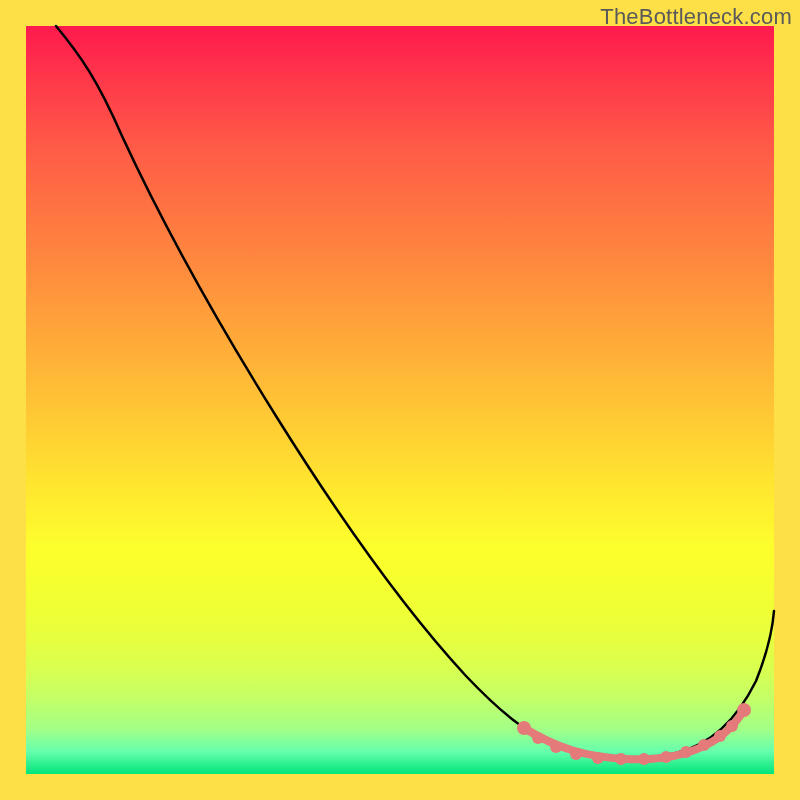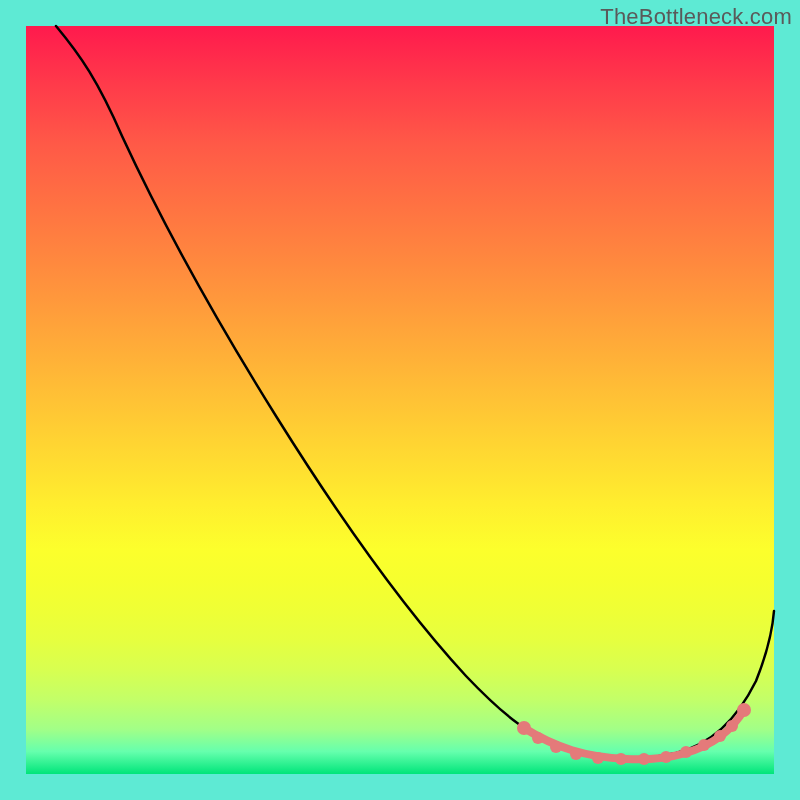--- a/index.html
+++ b/index.html
@@ -8,21 +8,21 @@
     width: 800px;
     height: 800px;
     background: #000;
     overflow: hidden;
     font-family: Arial, Helvetica, sans-serif;
   }
   .frame {
     position: relative;
     width: 800px;
     height: 800px;
-    background: #5eead4;
+    background: #fde047;
   }
   .plot-area {
     position: absolute;
     left: 26px;
     top: 26px;
     width: 748px;
     height: 748px;
     background: linear-gradient(to bottom,
       #ff1a4d 0%,
       #ff3b4a 8%,

